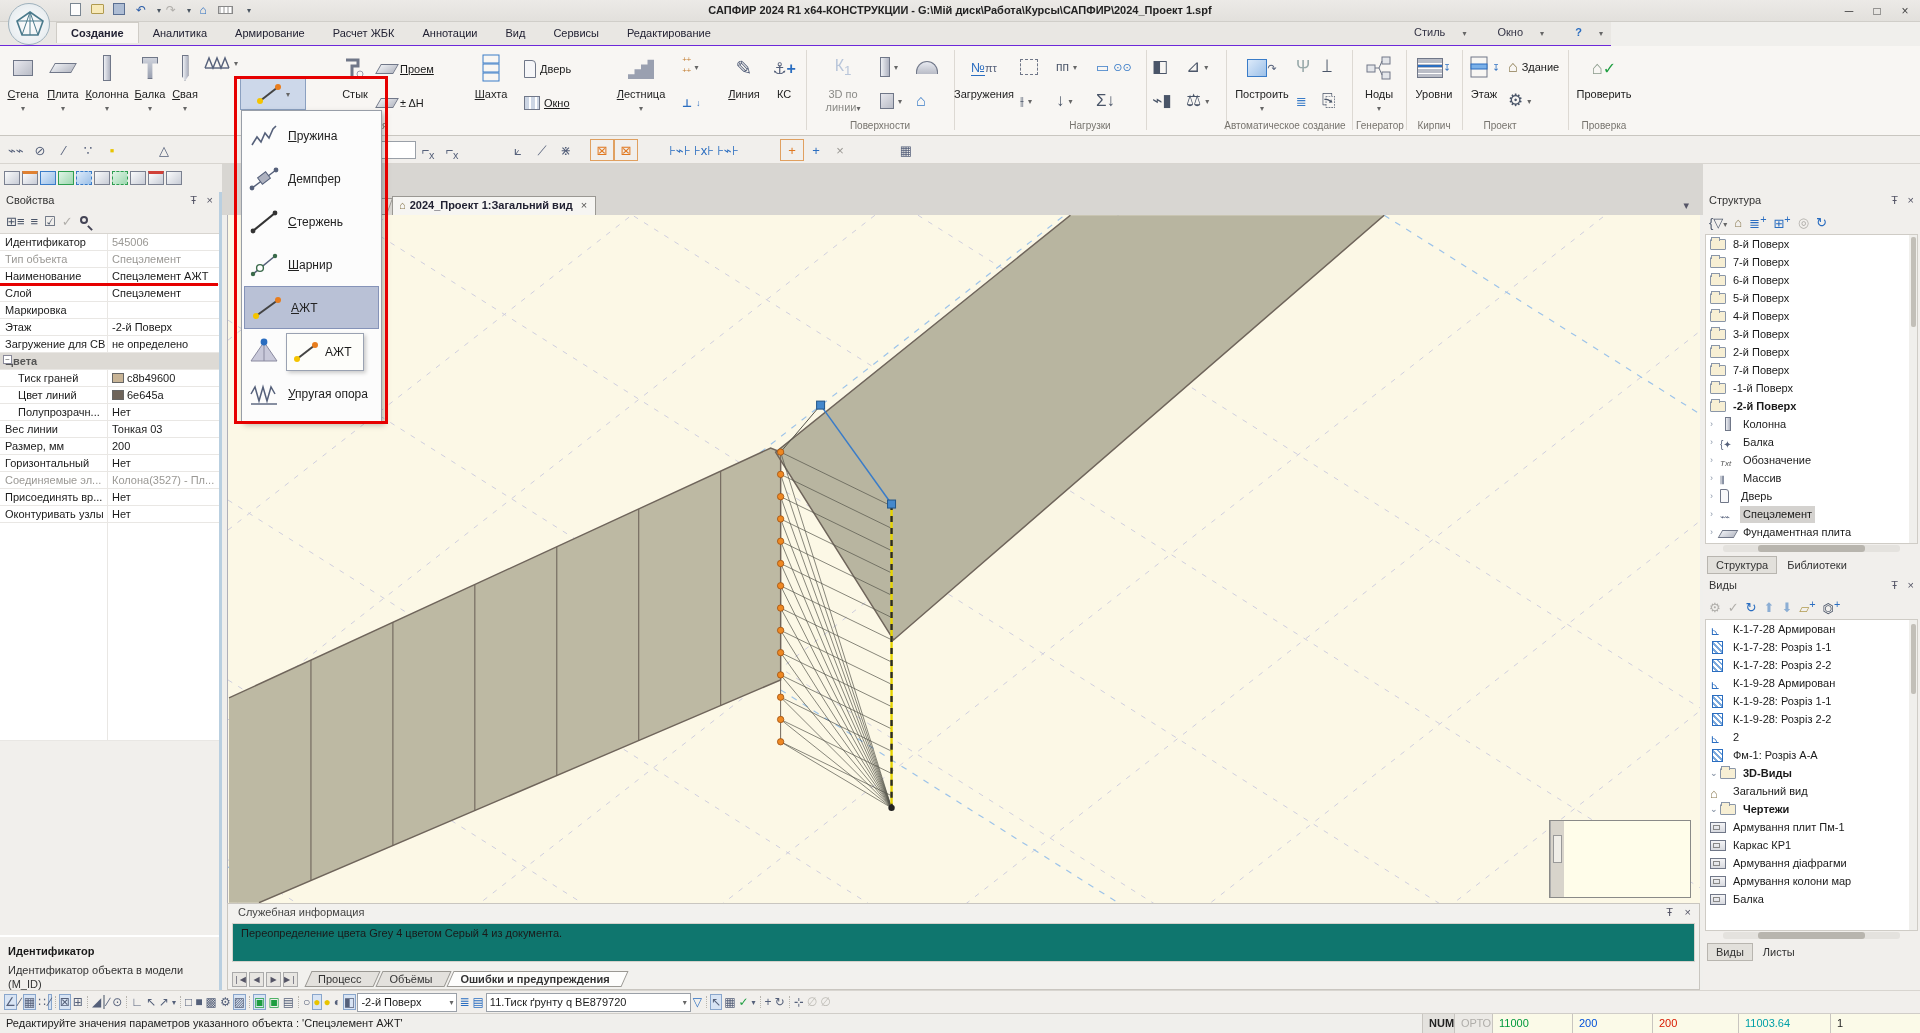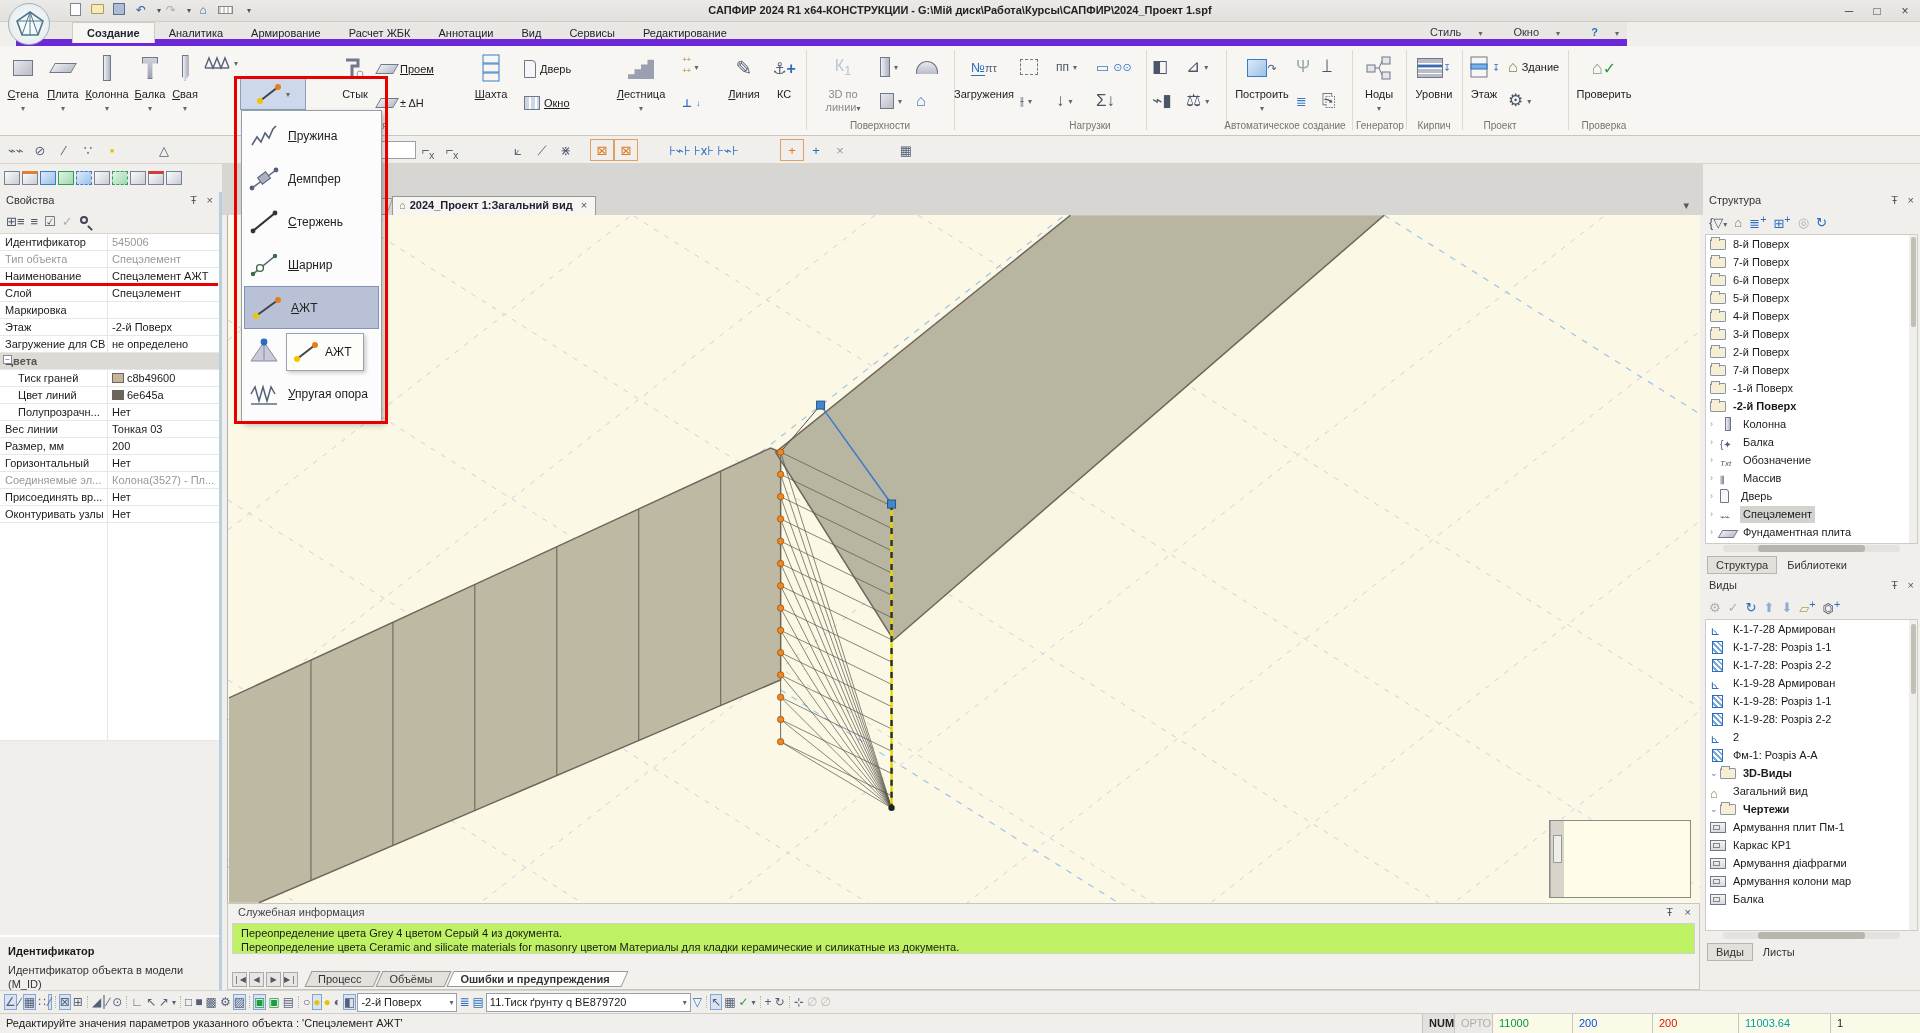--- a/index.html
+++ b/index.html
@@ -9,21 +9,21 @@
   #title-text{position:absolute;left:50%;top:4px;transform:translateX(-50%);font-size:11px;color:#222;font-weight:bold}
   .wbtn{position:absolute;top:2px;width:26px;height:18px;text-align:center;line-height:18px;color:#444;font-size:12px}
   #logo{position:absolute;left:8px;top:3px;width:42px;height:42px;border-radius:50%;background:radial-gradient(#ffffff,#dfe6ea);border:1px solid #9fb2bd;z-index:30}
   #logo svg{margin:7px 0 0 7px}
   .qi{position:absolute;top:3px;width:18px;height:16px;text-align:center;line-height:15px;font-size:12px;color:#4a5560}
   .qshape{display:inline-block;width:11px;height:13px;background:#fdfdfd;border:1px solid #7a8692}
   .qfold{display:inline-block;width:13px;height:10px;background:#f7e9b8;border:1px solid #b09a50;border-radius:1px}
   .qsave{display:inline-block;width:12px;height:12px;background:#aebdd4;border:1px solid #5a6f92}
   .qruler{display:inline-block;width:15px;height:8px;background:repeating-linear-gradient(90deg,#ccc 0 2px,#fff 2px 4px);border:1px solid #888}
   
-  #tabrow{position:absolute;left:16px;top:22px;width:1611px;height:24px;background:#e9e7e3;border-bottom:7px solid #6d28d9}
+  #tabrow{position:absolute;left:0;top:22px;width:1611px;height:24px;background:#e9e7e3;border-bottom:1px solid #6d28d9}
   .rtab{position:relative;display:inline-block;padding:4px 14px;color:#223;cursor:default}
   .rtab.active{background:#f8f6f3;border:1px solid #cfccc6;border-bottom:none;font-weight:bold}
   #tabstrip{position:absolute;left:56px;top:0;height:24px;white-space:nowrap}
   #tabrow-right{position:absolute;right:8px;top:4px;color:#334}
   #tabrow-right span{margin-left:14px}
   
   #ribbon{position:absolute;left:0;top:46px;width:1920px;height:90px;background:#f8f6f3;border-bottom:1px solid #c9c6c0}
   .rsep{position:absolute;top:4px;height:80px;width:1px;background:#ddd9d3}
   .rbig{position:absolute;top:2px;text-align:center}
   .rbig .ric{height:40px;display:flex;align-items:center;justify-content:center}
@@ -87,21 +87,21 @@
   #scene{position:absolute;left:227px;top:215px;width:1473px;height:688px;background:#fcf8e6;border-left:1px solid #b0b0b8}
   #coordbox{position:absolute;left:1549px;top:820px;width:142px;height:78px;background:#fffdea;border:1px solid #8a8a88;z-index:6;display:flex}
   #coordrows{flex:1;padding:3px 0 0 6px}
   .crow{height:14px;line-height:13px;white-space:nowrap}
   .crow .cl{display:inline-block;width:30px;color:#223a6a}
   #cscroll{width:14px;background:#d8d4cb;border-left:1px solid #aaa;position:relative}
   #cscroll .thumb{position:absolute;left:2px;top:14px;width:9px;height:28px;background:#f0eee8;border:1px solid #999}
   
   #infopanel{position:absolute;left:227px;top:903px;width:1473px;height:87px;background:#f2f1ee;border:1px solid #c9c6c0}
   #info-title{height:18px;padding:2px 10px;color:#444;position:relative}
-  #info-body{position:absolute;left:4px;top:19px;right:4px;height:31px;background:#bef264;border:1px solid #d5d2cc;padding:2px 8px;line-height:14px}
+  #info-body{position:absolute;left:4px;top:19px;right:4px;height:39px;background:#0f766e;border:1px solid #d5d2cc;padding:2px 8px;line-height:14px}
   #info-tabs{position:absolute;left:4px;bottom:2px;height:19px;display:flex;align-items:flex-end;gap:2px}
   .inav{width:15px;height:15px;border:1px solid #aaa;background:#e8e6e2;font-size:8px;text-align:center;line-height:14px;color:#556;flex:none}
   .itab{position:relative;padding:2px 16px 2px 10px;color:#333}
   .itab::before{content:'';position:absolute;inset:0;background:#e3e1dd;border:1px solid #9a9893;transform:skewX(-24deg);z-index:0}
   .itab.active{font-weight:bold}
   .itab.active::before{background:#fdfdfc}
   .itab span{position:relative;z-index:1}
   
   #rightcol{position:absolute;left:1703px;top:164px;width:217px;height:848px;background:#f1efec}
   .rhead{height:18px;padding:2px 6px;color:#333;position:relative}
@@ -770,21 +770,20 @@
     </div>
 </div>
 
 <div id="infopanel">
   <div id="info-title"><span>Служебная информация</span>
     <span style="position:absolute;right:26px;top:2px;color:#556">Ŧ</span>
     <span style="position:absolute;right:8px;top:2px;color:#556">×</span></div>
   <div id="info-body">
 
   <div>Переопределение цвета Grey 4 цветом Серый 4 из документа.</div>
-      <div>Переопределение цвета Ceramic and silicate materials for masonry цветом Материалы для кладки керамические и силикатные из документа.</div>
     </div>
   <div id="info-tabs">
     <span class="inav">❘◀</span>
     <span class="inav">◀</span>
     <span class="inav">▶</span>
     <span class="inav">▶❘</span>
     <span style="width:6px"></span>
     <span class="tablist" style="display:flex;gap:2px">
     <span class="itab"><span>Процесс</span></span>
         <span class="itab"><span>Объёмы</span></span>

